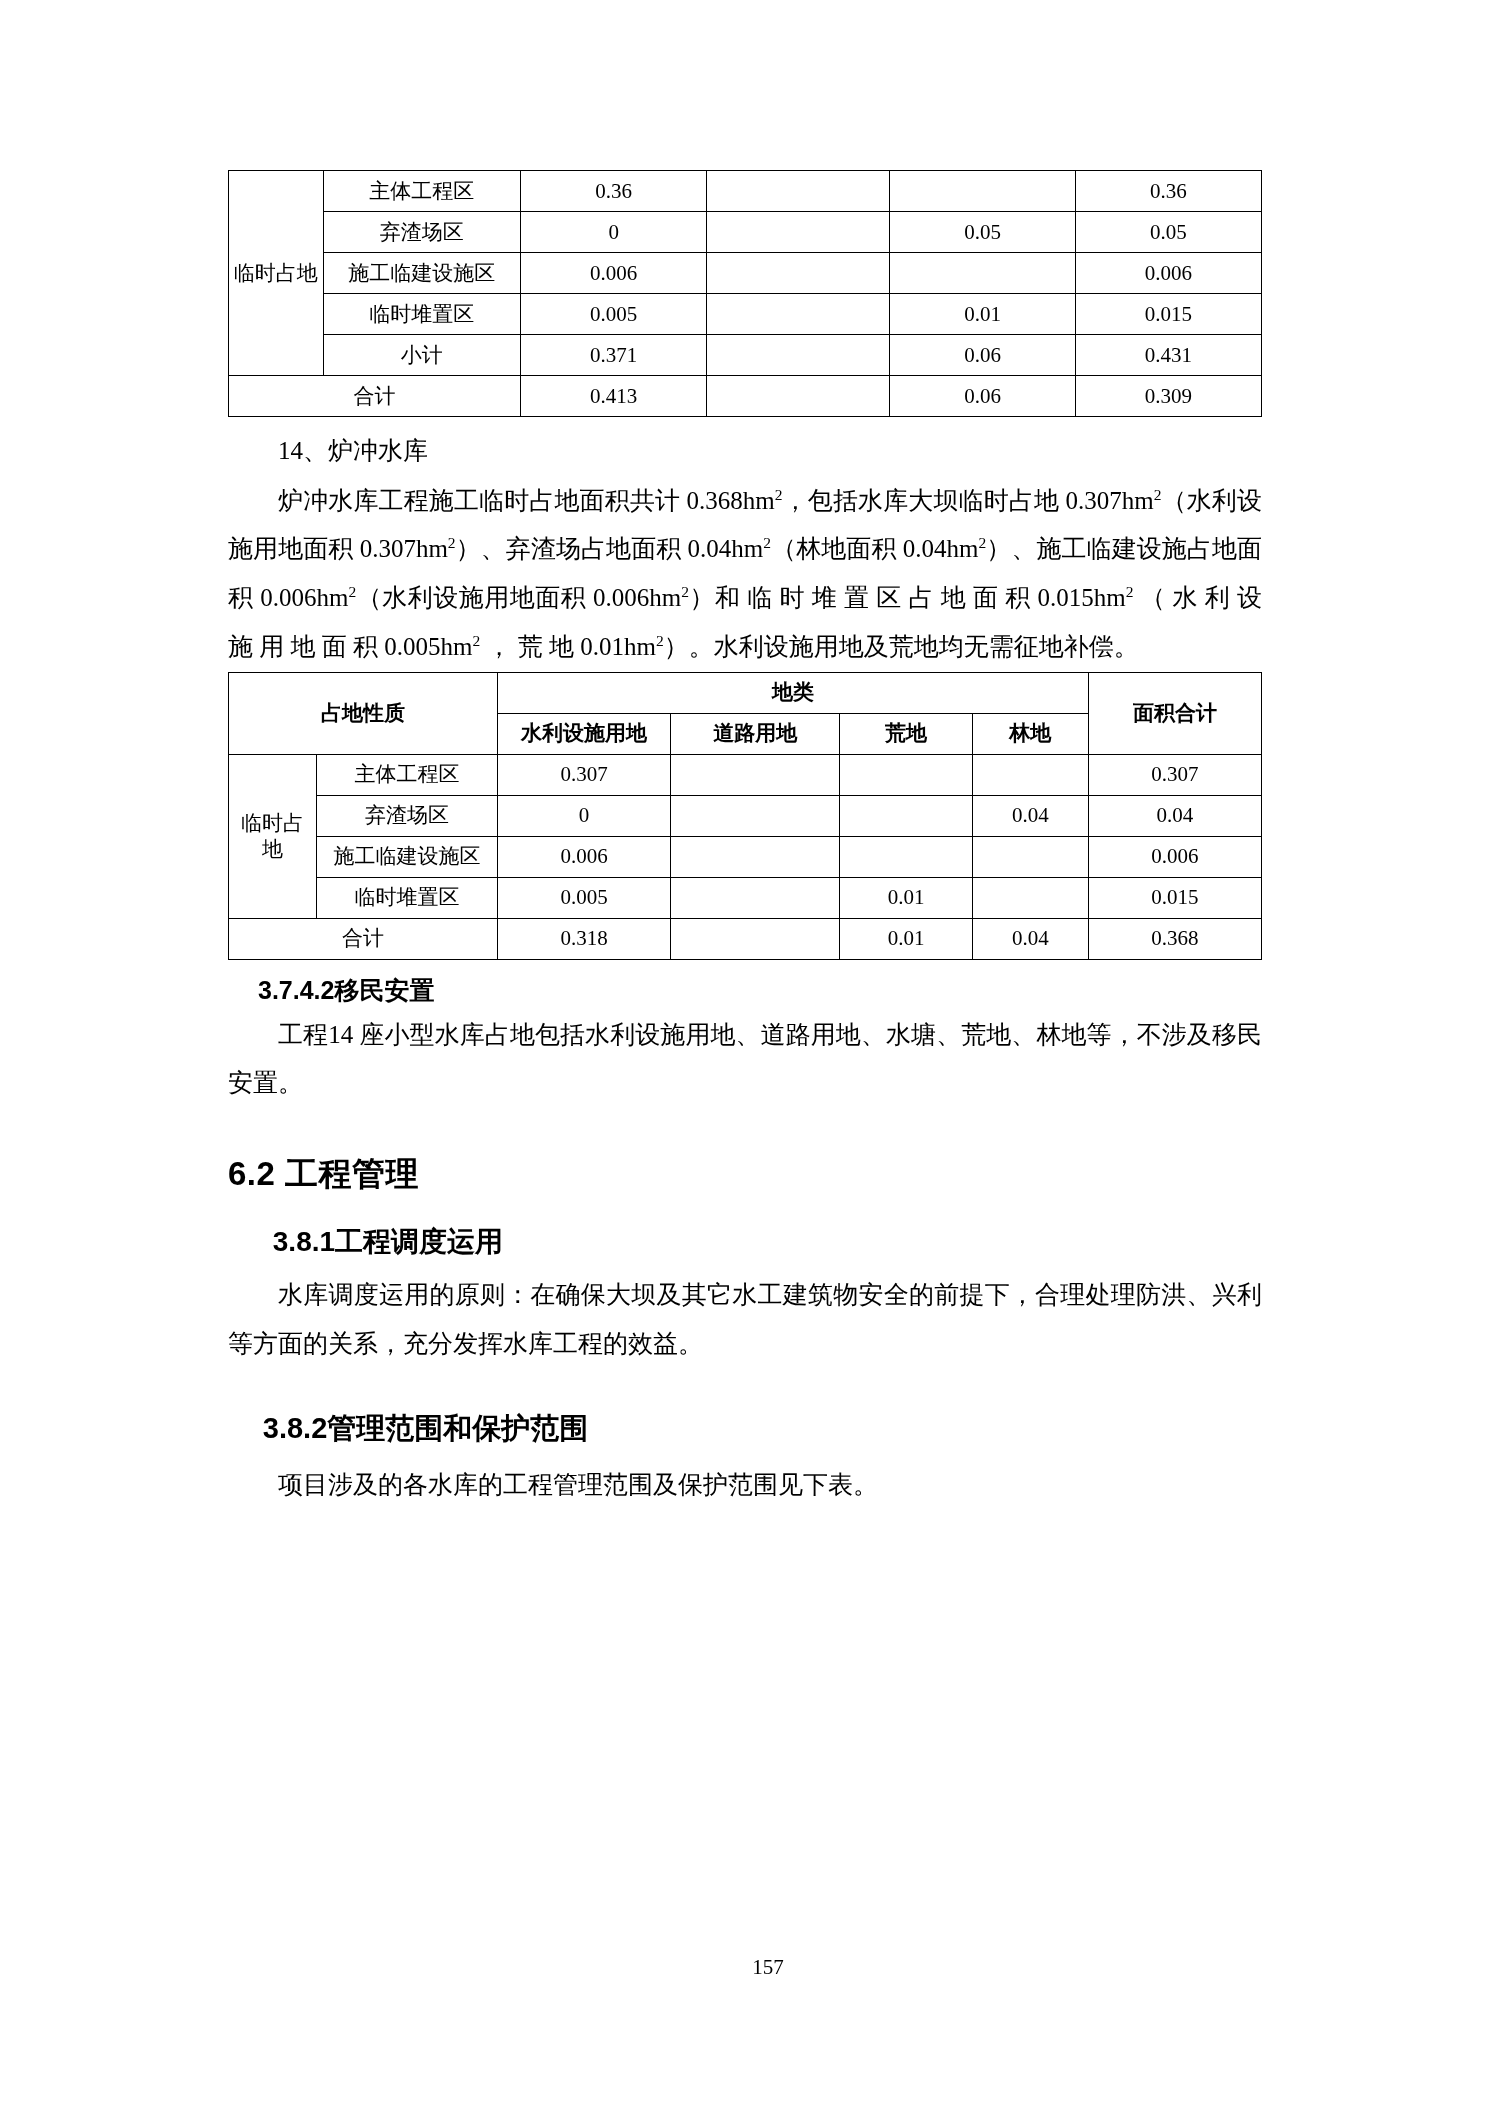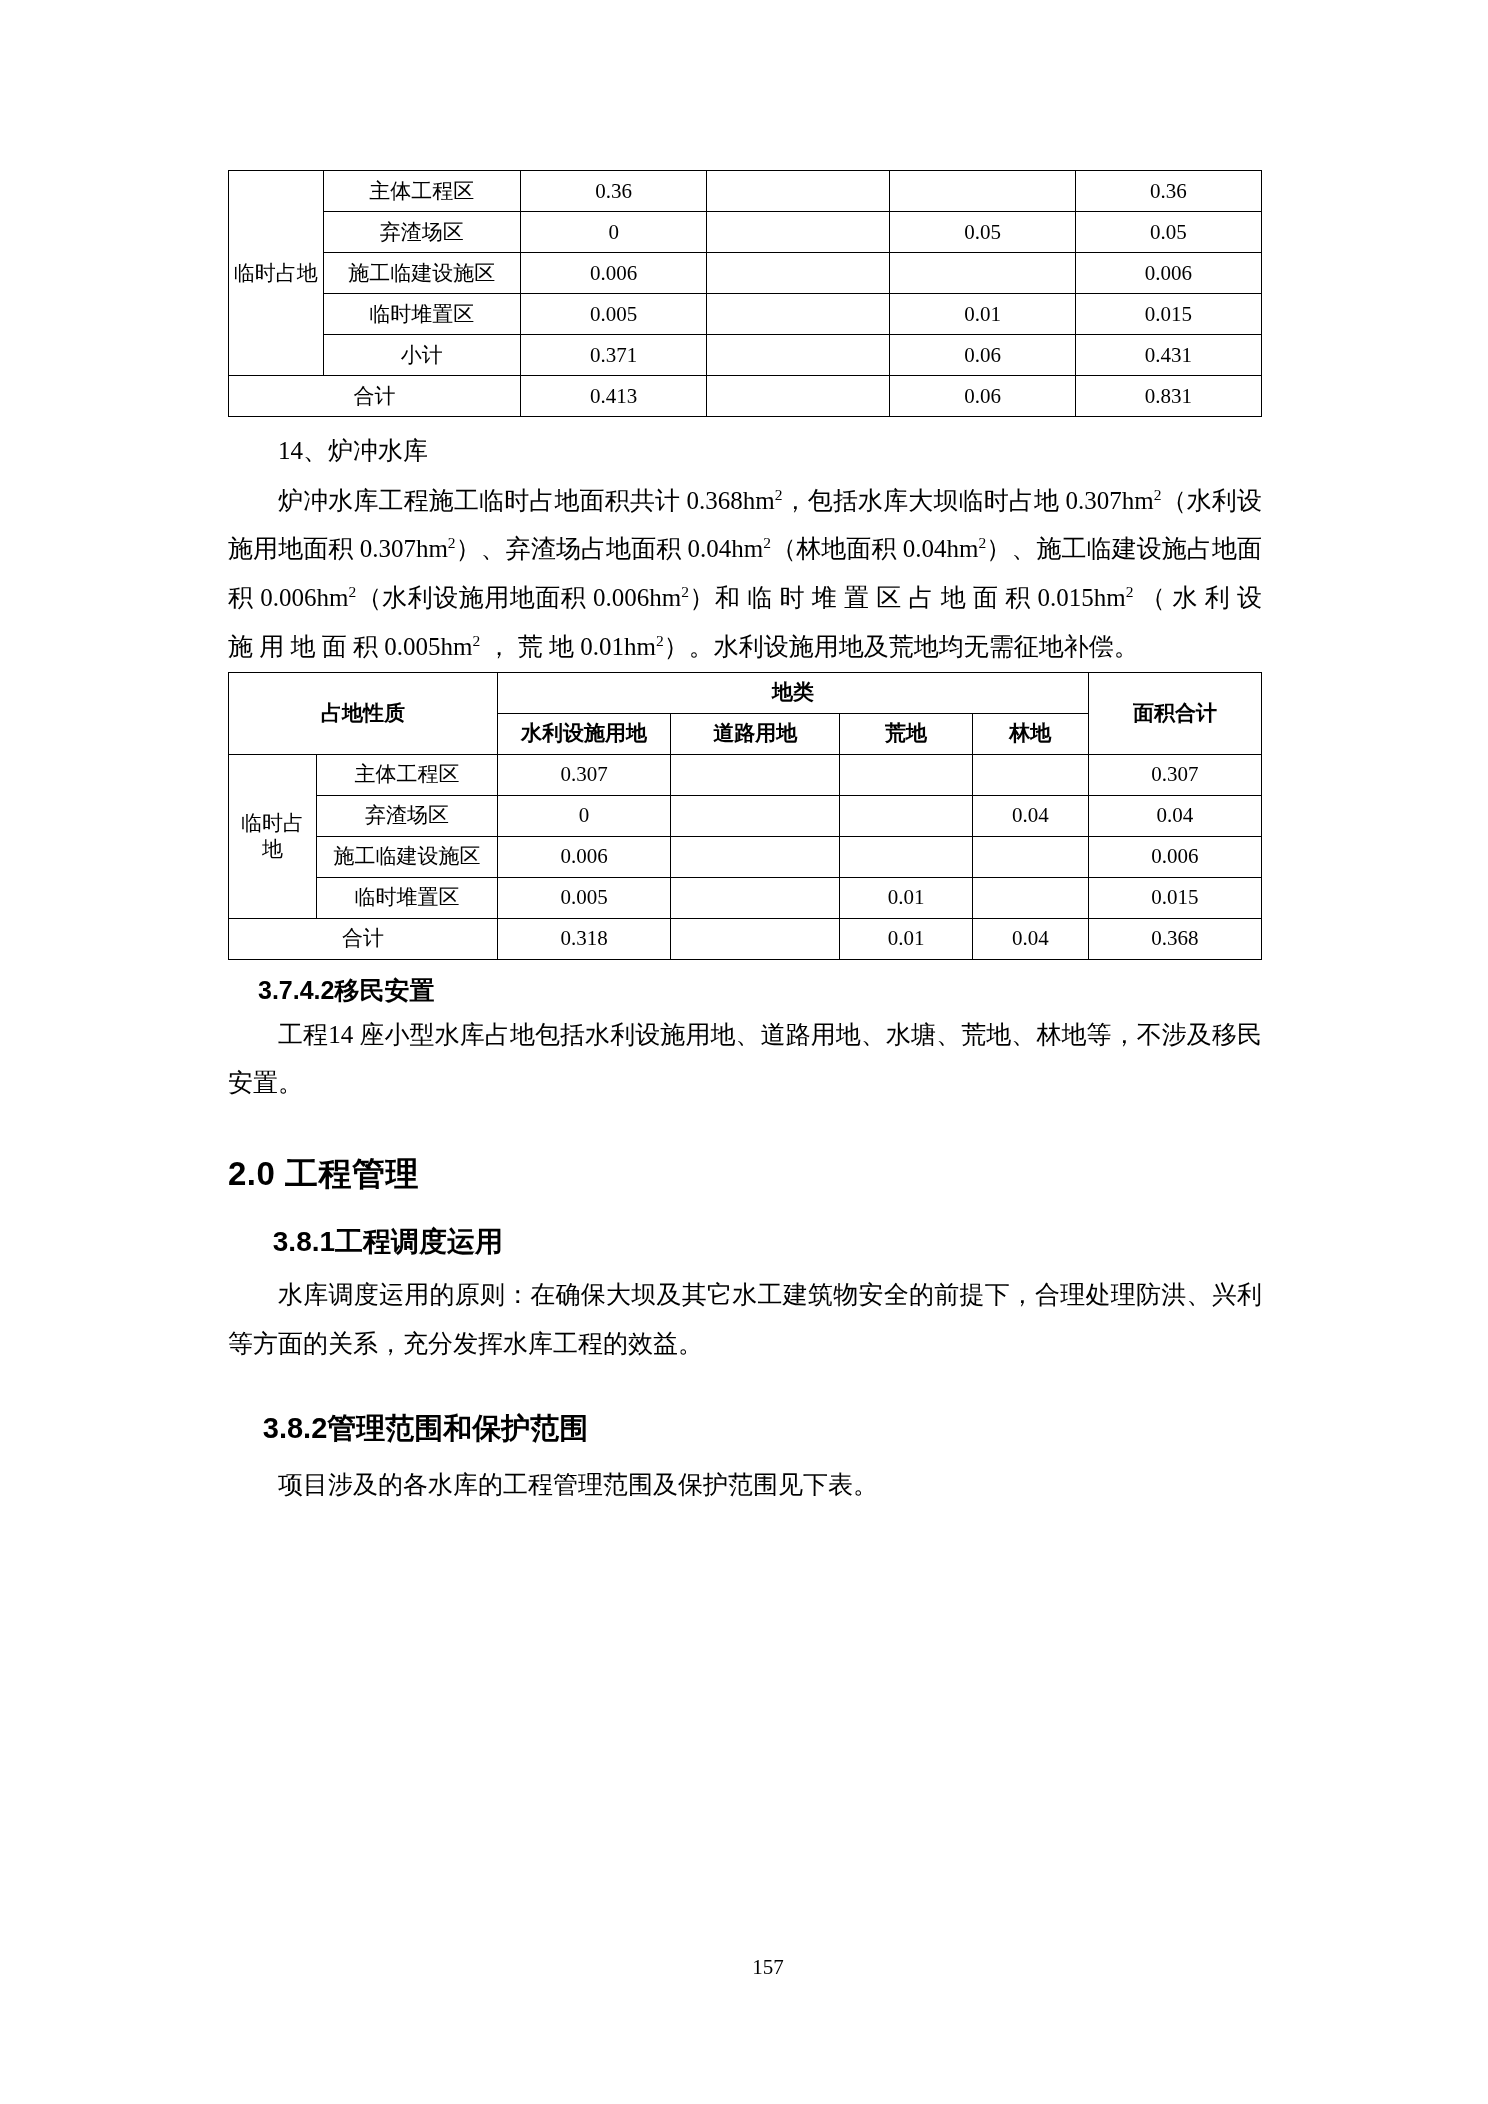--- a/index.html
+++ b/index.html
@@ -159,21 +159,21 @@
           <td class="col-num">0.371</td>
           <td class="col-num"></td>
           <td class="col-num">0.06</td>
           <td class="col-num">0.431</td>
         </tr>
         <tr>
           <td colspan="2">合计</td>
           <td class="col-num">0.413</td>
           <td class="col-num"></td>
           <td class="col-num">0.06</td>
-          <td class="col-num">0.831</td>
+          <td class="col-num">0.309</td>
         </tr>
       </tbody>
     </table>
 
     <div class="listline">14、炉冲水库</div>
 
     <p class="para">
       炉冲水库工程施工临时占地面积共计 0.368hm<sup>2</sup>，包括水库大坝临时占地
       0.307hm<sup>2</sup>（水利设施用地面积 0.307hm<sup>2</sup>）、弃渣场占地面积 0.04hm<sup>2</sup>（林地面积
       0.04hm<sup>2</sup>）、施工临建设施占地面积 0.006hm<sup>2</sup>（水利设施用地面积 0.006hm<sup>2</sup>）和
@@ -235,21 +235,21 @@
           <td>0.01</td>
           <td>0.04</td>
           <td>0.368</td>
         </tr>
       </tbody>
     </table>
 
     <div class="h4">3.7.4.2移民安置</div>
     <p class="para">工程14 座小型水库占地包括水利设施用地、道路用地、水塘、荒地、林地等，不涉及移民安置。</p>
 
-    <div class="h2">2.0 工程管理</div>
+    <div class="h2">6.2 工程管理</div>
 
     <div class="h3">3.8.1工程调度运用</div>
     <p class="para">水库调度运用的原则：在确保大坝及其它水工建筑物安全的前提下，合理处理防洪、兴利等方面的关系，充分发挥水库工程的效益。</p>
 
     <div class="h3-big">3.8.2管理范围和保护范围</div>
     <p class="para">项目涉及的各水库的工程管理范围及保护范围见下表。</p>
 
   </div>
 
   <div class="pagenum">157</div>

